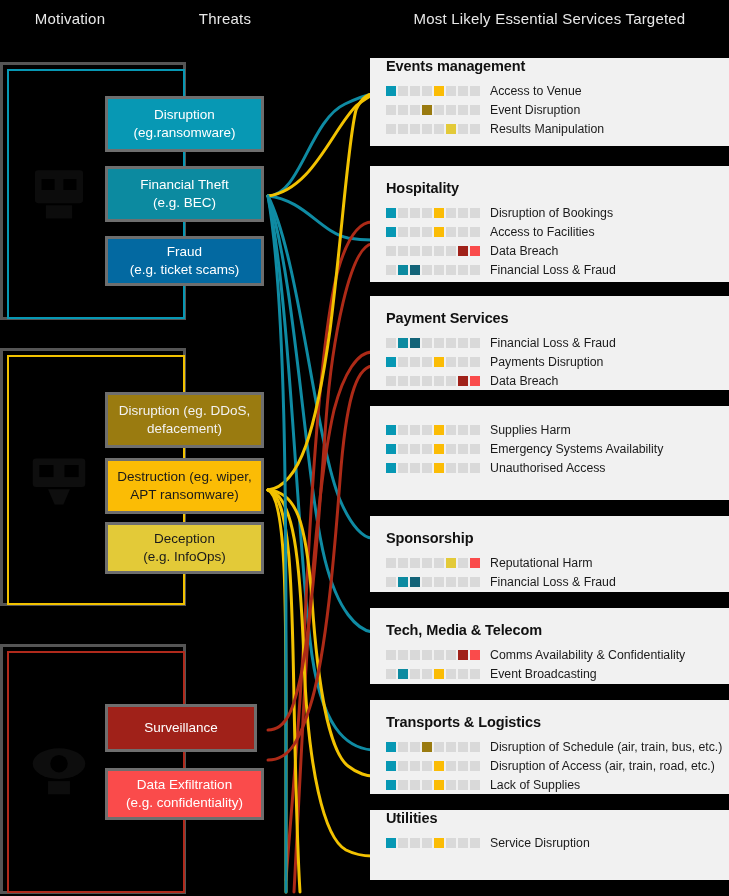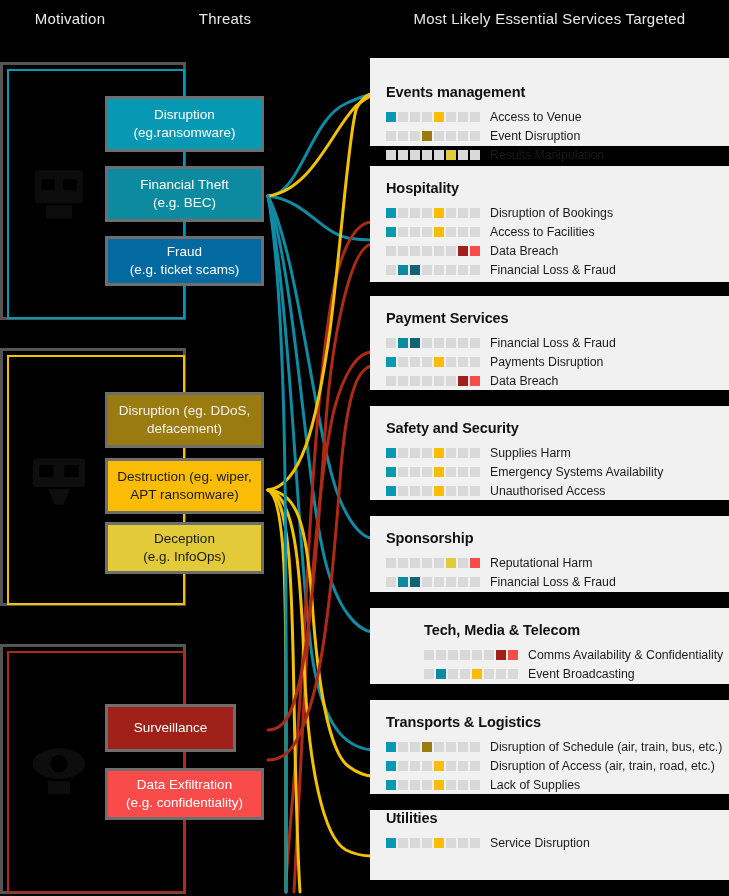--- a/index.html
+++ b/index.html
@@ -133,21 +133,21 @@
         </div>
       </div>
       <div class="motiv-outer" style="top: 644px; width: 186px; height: 250px;">
         <div class="motiv-inner" style="width: 178px; height: 242px; border-color: rgb(176, 42, 28);"></div>
       </div>
       <div class="motiv-icon" style="left: 24px; top: 733px;"><svg viewBox="0 0 64 64" width="70" height="70">
           <ellipse cx="32" cy="28" rx="24" ry="14" fill="#2b2b2b"></ellipse>
           <circle cx="32" cy="28" r="8" fill="#000"></circle>
           <rect x="22" y="44" width="20" height="12" fill="#2b2b2b"></rect>
         </svg></div>
-      <div class="threat" style="left: 105px; top: 704px; width: 131px; height: 48px; background: rgb(160, 33, 25); color: rgb(255, 255, 255);">
+      <div class="threat" style="left: 105px; top: 704px; width: 152px; height: 48px; background: rgb(160, 33, 25); color: rgb(255, 255, 255);">
         <div>
           <span>Surveillance</span>
         </div>
       </div>
       <div class="threat" style="left: 105px; top: 768px; width: 159px; height: 52px; background: rgb(250, 75, 75); color: rgb(255, 255, 255);">
         <div>
           <span>Data Exfiltration</span>
           <span>(e.g. confidentiality)</span>
         </div>
       </div>
@@ -166,21 +166,21 @@
       <path d="M 268 490 C 296 492 306 520 312 600 C 318 690 330 752 348 766 C 358 774 368 776 372 776" stroke="#f2c200" stroke-width="3" fill="none" stroke-linecap="round"></path>
       <path d="M 268 490 C 294 494 300 560 304 660 C 308 770 324 838 346 850 C 358 856 368 856 372 856" stroke="#f2c200" stroke-width="3" fill="none" stroke-linecap="round"></path>
       <path d="M 268 490 C 290 496 292 580 294 700 C 296 800 298 860 300 892" stroke="#f2c200" stroke-width="3" fill="none" stroke-linecap="round"></path>
       <path d="M 268 490 C 286 498 286 600 286 720 C 286 812 286 864 286 892" stroke="#f2c200" stroke-width="3" fill="none" stroke-linecap="round"></path>
       <path d="M 268 196 C 286 300 286 520 286 660 C 286 790 286 860 286 892" stroke="#0f8ba3" stroke-width="3" fill="none" stroke-linecap="round"></path>
       <path d="M 268 760 C 290 760 300 740 312 700 C 326 650 334 560 340 480 C 346 400 356 368 372 366" stroke="#ad2a17" stroke-width="3" fill="none" stroke-linecap="round"></path>
       <path d="M 268 730 C 286 730 294 710 302 670 C 314 600 320 500 326 420 C 332 340 350 246 372 244" stroke="#ad2a17" stroke-width="3" fill="none" stroke-linecap="round"></path>
     </svg>
 
   <div id="panels">
-      <div class="panel" style="top: 58px; height: 88px; padding-top: 26px;">
+      <div class="panel" style="top: 58px; height: 88px; padding-top: 0;">
         <h3>Events management</h3>
         <div class="srow">
           <div class="cells">
             <div class="cell" style="background: rgb(7, 152, 180);"></div>
             <div class="cell" style="background: rgb(217, 217, 217);"></div>
             <div class="cell" style="background: rgb(217, 217, 217);"></div>
             <div class="cell" style="background: rgb(217, 217, 217);"></div>
             <div class="cell" style="background: rgb(251, 188, 5);"></div>
             <div class="cell" style="background: rgb(217, 217, 217);"></div>
             <div class="cell" style="background: rgb(217, 217, 217);"></div>
@@ -306,21 +306,20 @@
             <div class="cell" style="background: rgb(217, 217, 217);"></div>
             <div class="cell" style="background: rgb(217, 217, 217);"></div>
             <div class="cell" style="background: rgb(217, 217, 217);"></div>
             <div class="cell" style="background: rgb(160, 33, 25);"></div>
             <div class="cell" style="background: rgb(250, 75, 75);"></div>
           </div>
           <div class="srow-label">Data Breach</div>
         </div>
       </div>
       <div class="panel" style="top: 406px; height: 94px; padding-top: 14px;">
-        <h3>Safety and Security</h3>
         <div class="srow">
           <div class="cells">
             <div class="cell" style="background: rgb(7, 152, 180);"></div>
             <div class="cell" style="background: rgb(217, 217, 217);"></div>
             <div class="cell" style="background: rgb(217, 217, 217);"></div>
             <div class="cell" style="background: rgb(217, 217, 217);"></div>
             <div class="cell" style="background: rgb(251, 188, 5);"></div>
             <div class="cell" style="background: rgb(217, 217, 217);"></div>
             <div class="cell" style="background: rgb(217, 217, 217);"></div>
             <div class="cell" style="background: rgb(217, 217, 217);"></div>
@@ -376,21 +375,21 @@
             <div class="cell" style="background: rgb(19, 99, 120);"></div>
             <div class="cell" style="background: rgb(217, 217, 217);"></div>
             <div class="cell" style="background: rgb(217, 217, 217);"></div>
             <div class="cell" style="background: rgb(217, 217, 217);"></div>
             <div class="cell" style="background: rgb(217, 217, 217);"></div>
             <div class="cell" style="background: rgb(217, 217, 217);"></div>
           </div>
           <div class="srow-label">Financial Loss &amp; Fraud</div>
         </div>
       </div>
-      <div class="panel" style="top: 608px; height: 76px; padding-top: 14px; padding-left: 38px;">
+      <div class="panel" style="top: 608px; height: 76px; padding-top: 14px;">
         <h3>Tech, Media &amp; Telecom</h3>
         <div class="srow">
           <div class="cells">
             <div class="cell" style="background: rgb(217, 217, 217);"></div>
             <div class="cell" style="background: rgb(217, 217, 217);"></div>
             <div class="cell" style="background: rgb(217, 217, 217);"></div>
             <div class="cell" style="background: rgb(217, 217, 217);"></div>
             <div class="cell" style="background: rgb(217, 217, 217);"></div>
             <div class="cell" style="background: rgb(217, 217, 217);"></div>
             <div class="cell" style="background: rgb(160, 33, 25);"></div>

